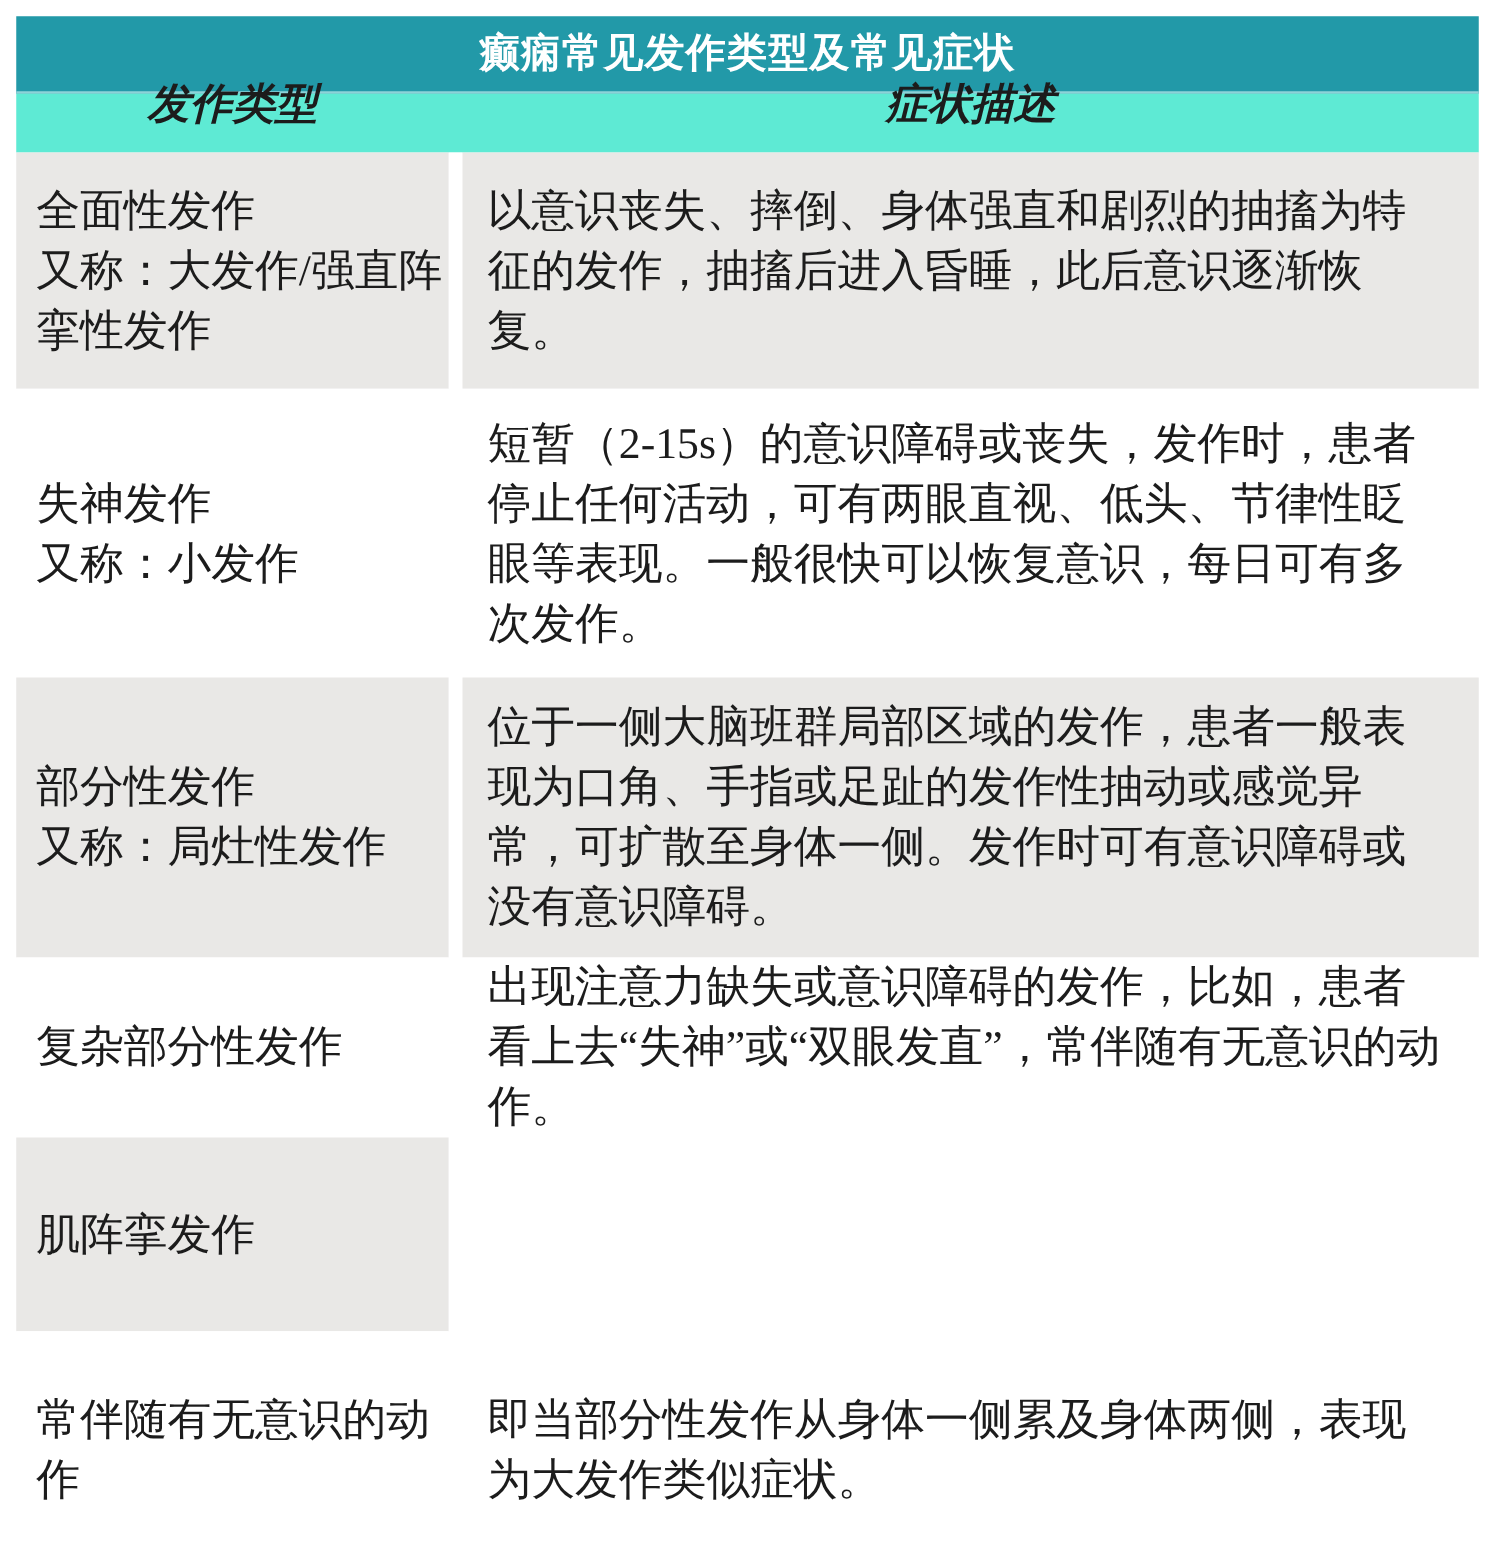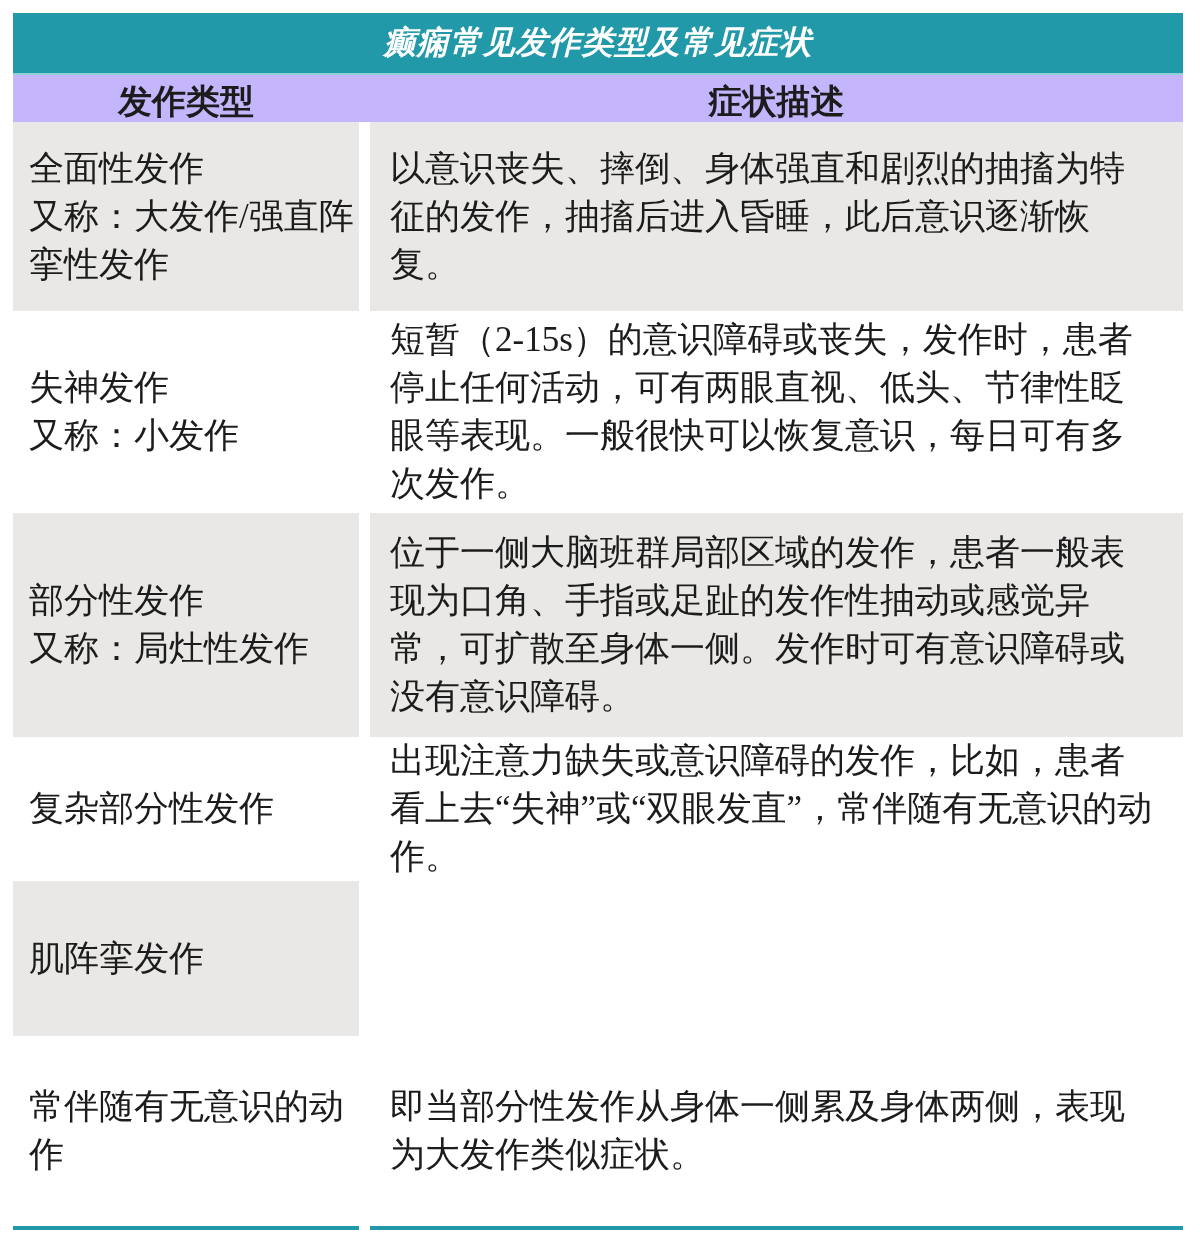--- a/index.html
+++ b/index.html
@@ -24,28 +24,28 @@
   .title-bar{
     height:62px;
     background:var(--accent);
     display:flex;align-items:center;justify-content:center;
     border-bottom:2px solid #8ed2d8;
   }
   .title-bar span{
     color:var(--title-text);
     font-size:32px;font-weight:bold;
     letter-spacing:1px;
-    font-style:italic;
   }
   .head-row{
     height:47px;
     display:flex;
     align-items:flex-end;
-    padding-bottom:2px;
-    background:#c4b5fd;
+    padding-bottom:20px;
+    background:#5eead4;
+    font-style:italic;
   }
   .head-cell{
     font-size:34px;font-weight:bold;
     text-align:center;
     line-height:1.1;
   }
   .head-left{width:346px;}
   .head-gap{width:11px;}
   .head-right{flex:1;}
   .row{display:flex;}
@@ -61,21 +61,21 @@
     white-space:pre-line;
   }
   .col-gap{width:11px;background:var(--page-bg);}
   .col-right{
     flex:1;
     padding-left:20px;
     padding-right:28px;
   }
   .shade .cell{background:var(--row-alt);}
   .r1 .cell{height:189px;}
-  .r2 .cell{height:202px;}
+  .r2 .cell{height:231px;}
   .r3 .cell{height:224px;}
   .r4 .cell{height:144px;}
   .r5 .cell{height:155px;}
   .r6 .cell{height:194px;border-bottom:4px solid var(--accent);}
   .cell p{width:100%;}
 </style>
 </head>
 <body>
 
 <div class="page">

